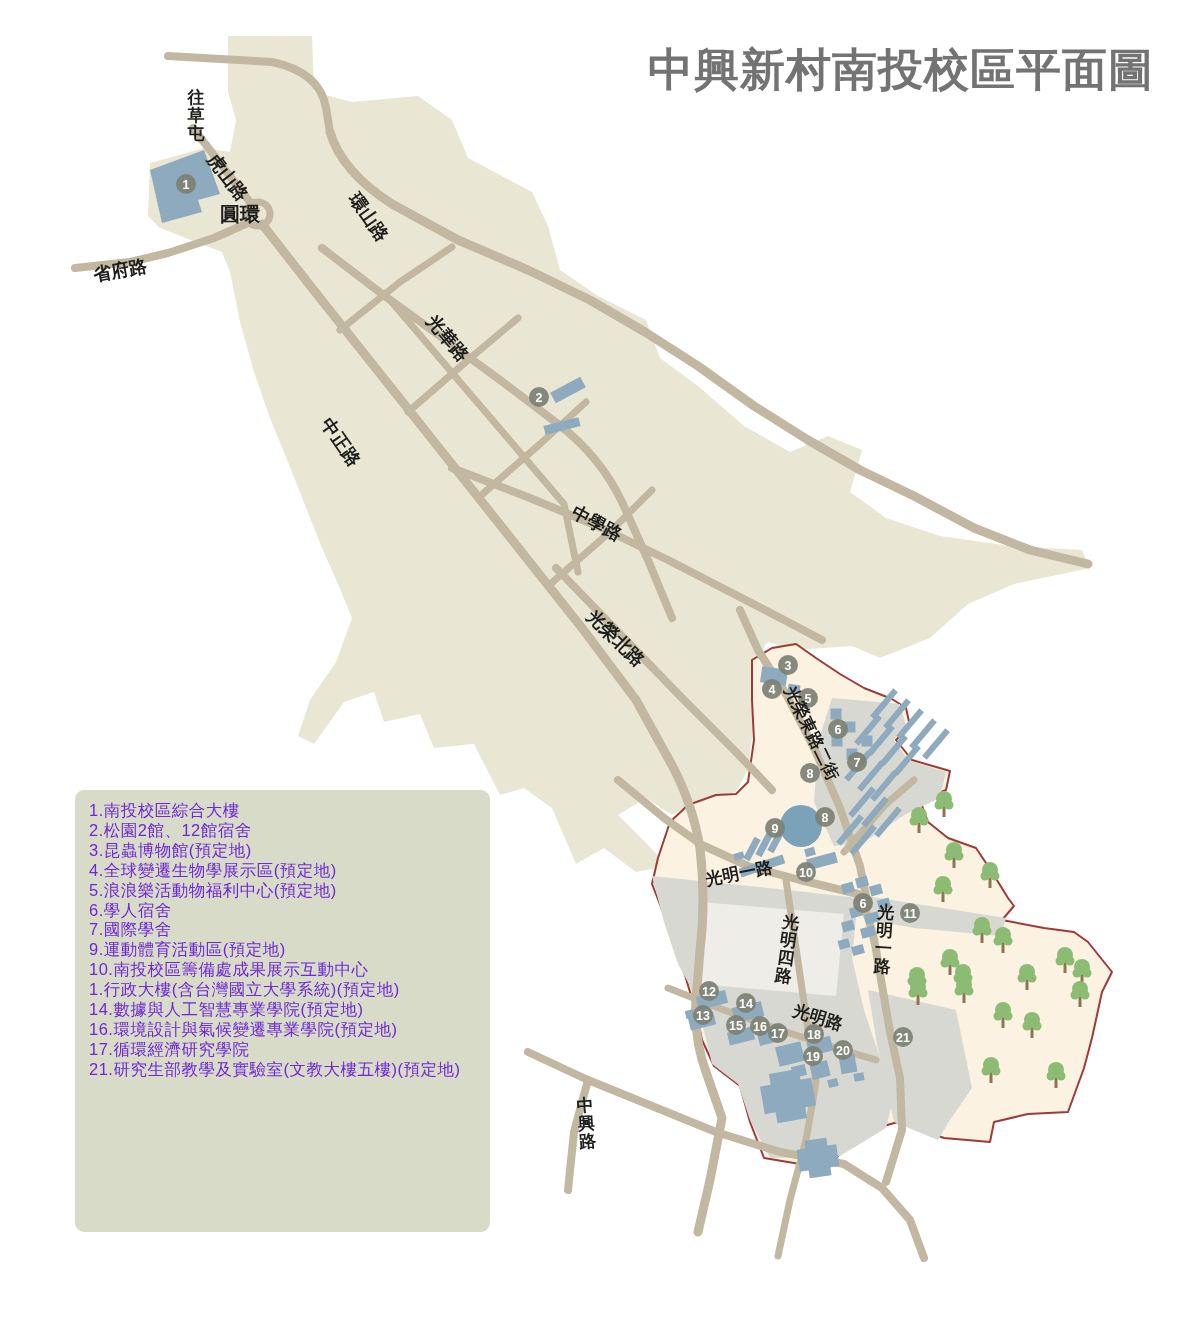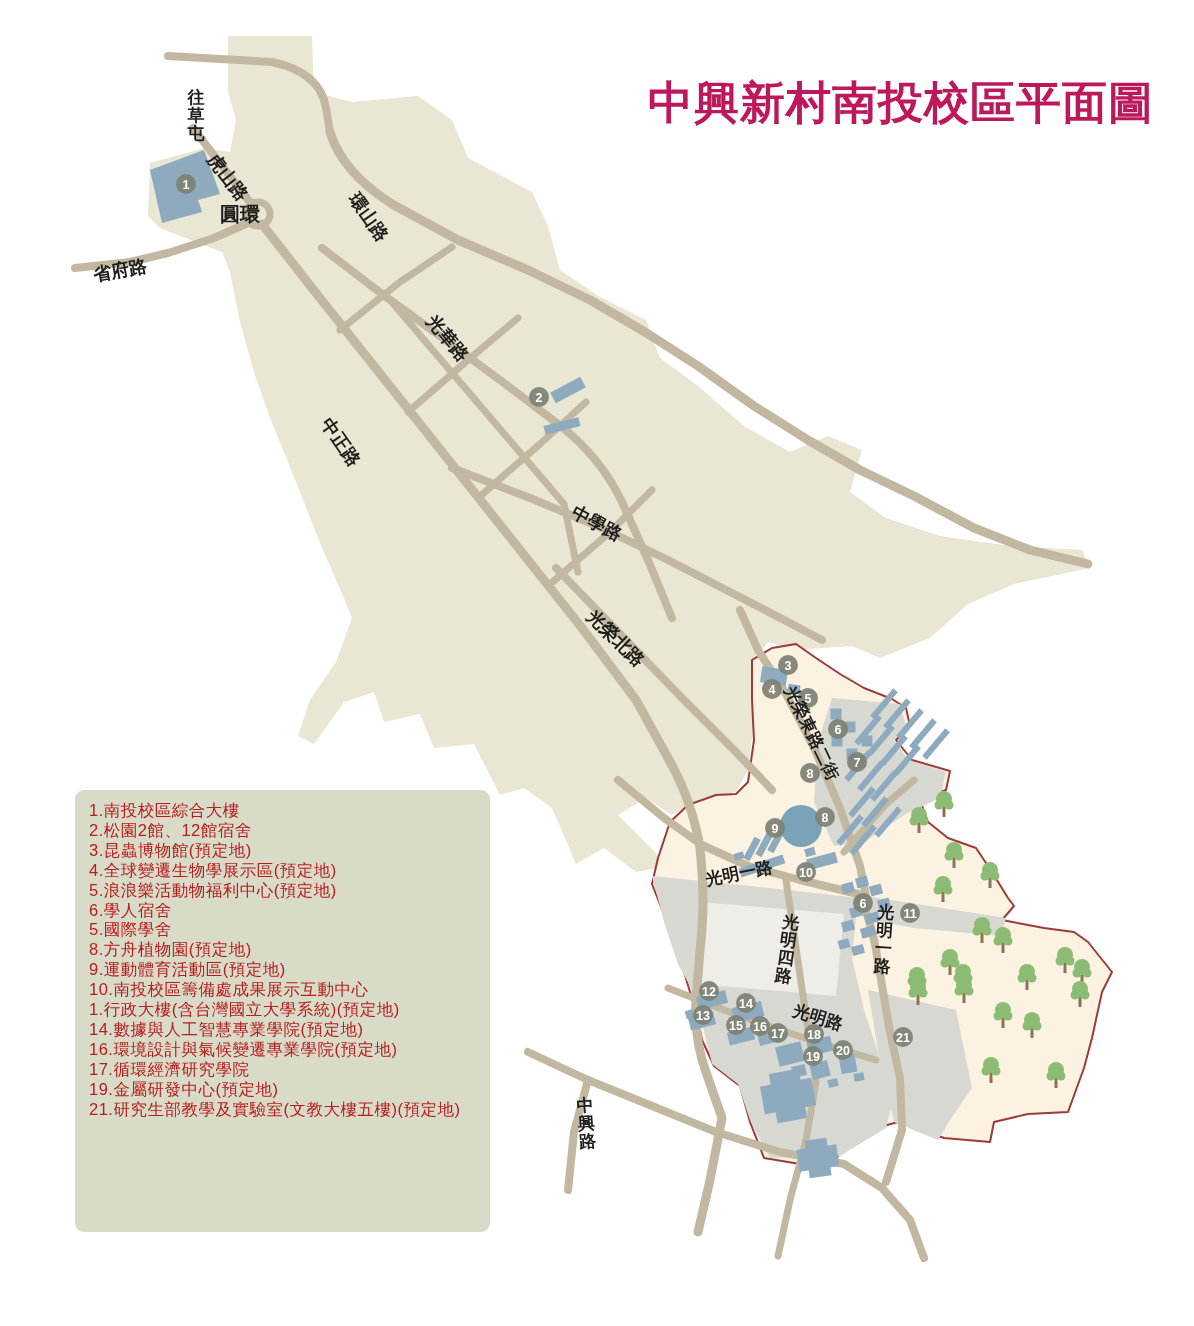--- a/index.html
+++ b/index.html
@@ -1,23 +1,23 @@
 <!DOCTYPE html>
 <html><head>
 <meta charset="utf-8">
 <style>
   html,body{margin:0;padding:0;background:#ffffff;}
   .canvas{position:relative;width:1194px;height:1326px;background:#ffffff;overflow:hidden;
           font-family:"Liberation Sans","DejaVu Sans",sans-serif;}
   svg{position:absolute;left:0;top:0;}
-  .title{position:absolute;left:648px;top:40px;font-size:45px;font-weight:800;color:#be185d;
-         letter-spacing:1px;white-space:nowrap;margin-top:33px;}
+  .title{position:absolute;left:648px;top:40px;font-size:45px;font-weight:800;color:#737373;
+         letter-spacing:1px;white-space:nowrap;}
   .legend{position:absolute;left:75px;top:790px;width:415px;height:442px;box-sizing:border-box;
           border-radius:9px;padding:11px 14px;font-size:16.5px;line-height:19.9px;
-          font-weight:500;color:#b91c1c;letter-spacing:0.5px;}
+          font-weight:500;color:#6d28d9;letter-spacing:0.5px;}
   .legend-item{white-space:nowrap;}
 </style>
 </head>
 <body>
 
 <div class="canvas">
   <svg id="map" width="1194" height="1326" viewBox="0 0 1194 1326">
       <path d="M228,36 L312,36 L314,92 L352,102 L418,96 L452,120 L468,158 L532,192 L548,226 L560,270 L598,296 L646,320 L660,358 L698,386 L744,426 L790,452 L828,436 L862,450 L850,492 L886,518 L940,536 L1010,546 L1082,550 L1090,568 L1014,584 L968,604 L930,638 L880,658 L852,646 L794,650 L768,642 L754,660 L754,720 L748,770 L736,792 L704,798 L672,815 L646,798 L618,815 L648,845 L668,866 L636,872 L604,848 L576,864 L552,808 L524,788 L500,795 L474,744 L434,748 L420,714 L384,722 L374,692 L344,702 L314,744 L298,736 L310,700 L336,662 L352,618 L338,584 L322,548 L305,505 L288,462 L270,418 L254,372 L240,322 L230,272 L222,252 L196,242 L160,228 L148,216 L150,163 L204,148 L230,152 L236,120 L228,92 Z" fill="#e9e6d3"></path>
       <path d="M752,660 L772,648 L796,644 L816,658 L840,674 L864,688 L892,699 L906,708 L910,726 L896,740 L912,760 L950,771 L946,790 L920,800 L928,822 L948,838 L976,848 L992,872 L1008,898 L1014,906 L1002,920 L1044,928 L1074,932 L1088,942 L1112,972 L1102,992 L1092,1038 L1084,1068 L1068,1112 L1028,1114 L994,1122 L990,1142 L944,1138 L898,1122 L862,1132 L834,1160 L800,1164 L764,1158 L750,1122 L740,1086 L714,1066 L702,1040 L696,1012 L684,972 L670,930 L652,884 L658,858 L670,822 L688,805 L716,795 L736,794 L748,782 L754,740 L752,700 Z" fill="#fcf2e1" stroke="#9d3b38" stroke-width="2" stroke-linejoin="round"></path>
       <path d="M832,698 L900,704 L906,726 L894,740 L908,760 L946,772 L940,798 L906,814 L864,842 L834,846 L814,802 L818,742 Z" fill="#d7d8d2"></path>
@@ -337,24 +337,22 @@
       <text x="585" y="1105" text-anchor="middle" font-size="17" font-weight="bold" fill="#1d1d1b" transform="rotate(-4 585 1105)"><tspan x="585" y="1110.95">中</tspan><tspan x="585" y="1128.95">興</tspan><tspan x="585" y="1146.95">路</tspan></text>
     </svg>
   <div class="title">中興新村南投校區平面圖</div>
   <div class="legend" id="legend" style="background: rgb(217, 219, 201);">
       <div class="legend-item">1.南投校區綜合大樓</div>
       <div class="legend-item">2.松園2館、12館宿舍</div>
       <div class="legend-item">3.昆蟲博物館(預定地)</div>
       <div class="legend-item">4.全球變遷生物學展示區(預定地)</div>
       <div class="legend-item">5.浪浪樂活動物福利中心(預定地)</div>
       <div class="legend-item">6.學人宿舍</div>
-      <div class="legend-item">5.國際學舍</div>
-      <div class="legend-item">8.方舟植物園(預定地)</div>
+      <div class="legend-item">7.國際學舍</div>
       <div class="legend-item">9.運動體育活動區(預定地)</div>
       <div class="legend-item">10.南投校區籌備處成果展示互動中心</div>
       <div class="legend-item">1.行政大樓(含台灣國立大學系統)(預定地)</div>
       <div class="legend-item">14.數據與人工智慧專業學院(預定地)</div>
       <div class="legend-item">16.環境設計與氣候變遷專業學院(預定地)</div>
       <div class="legend-item">17.循環經濟研究學院</div>
-      <div class="legend-item">19.金屬研發中心(預定地)</div>
       <div class="legend-item">21.研究生部教學及實驗室(文教大樓五樓)(預定地)</div>
     </div>
 </div>
 
 </body></html>

